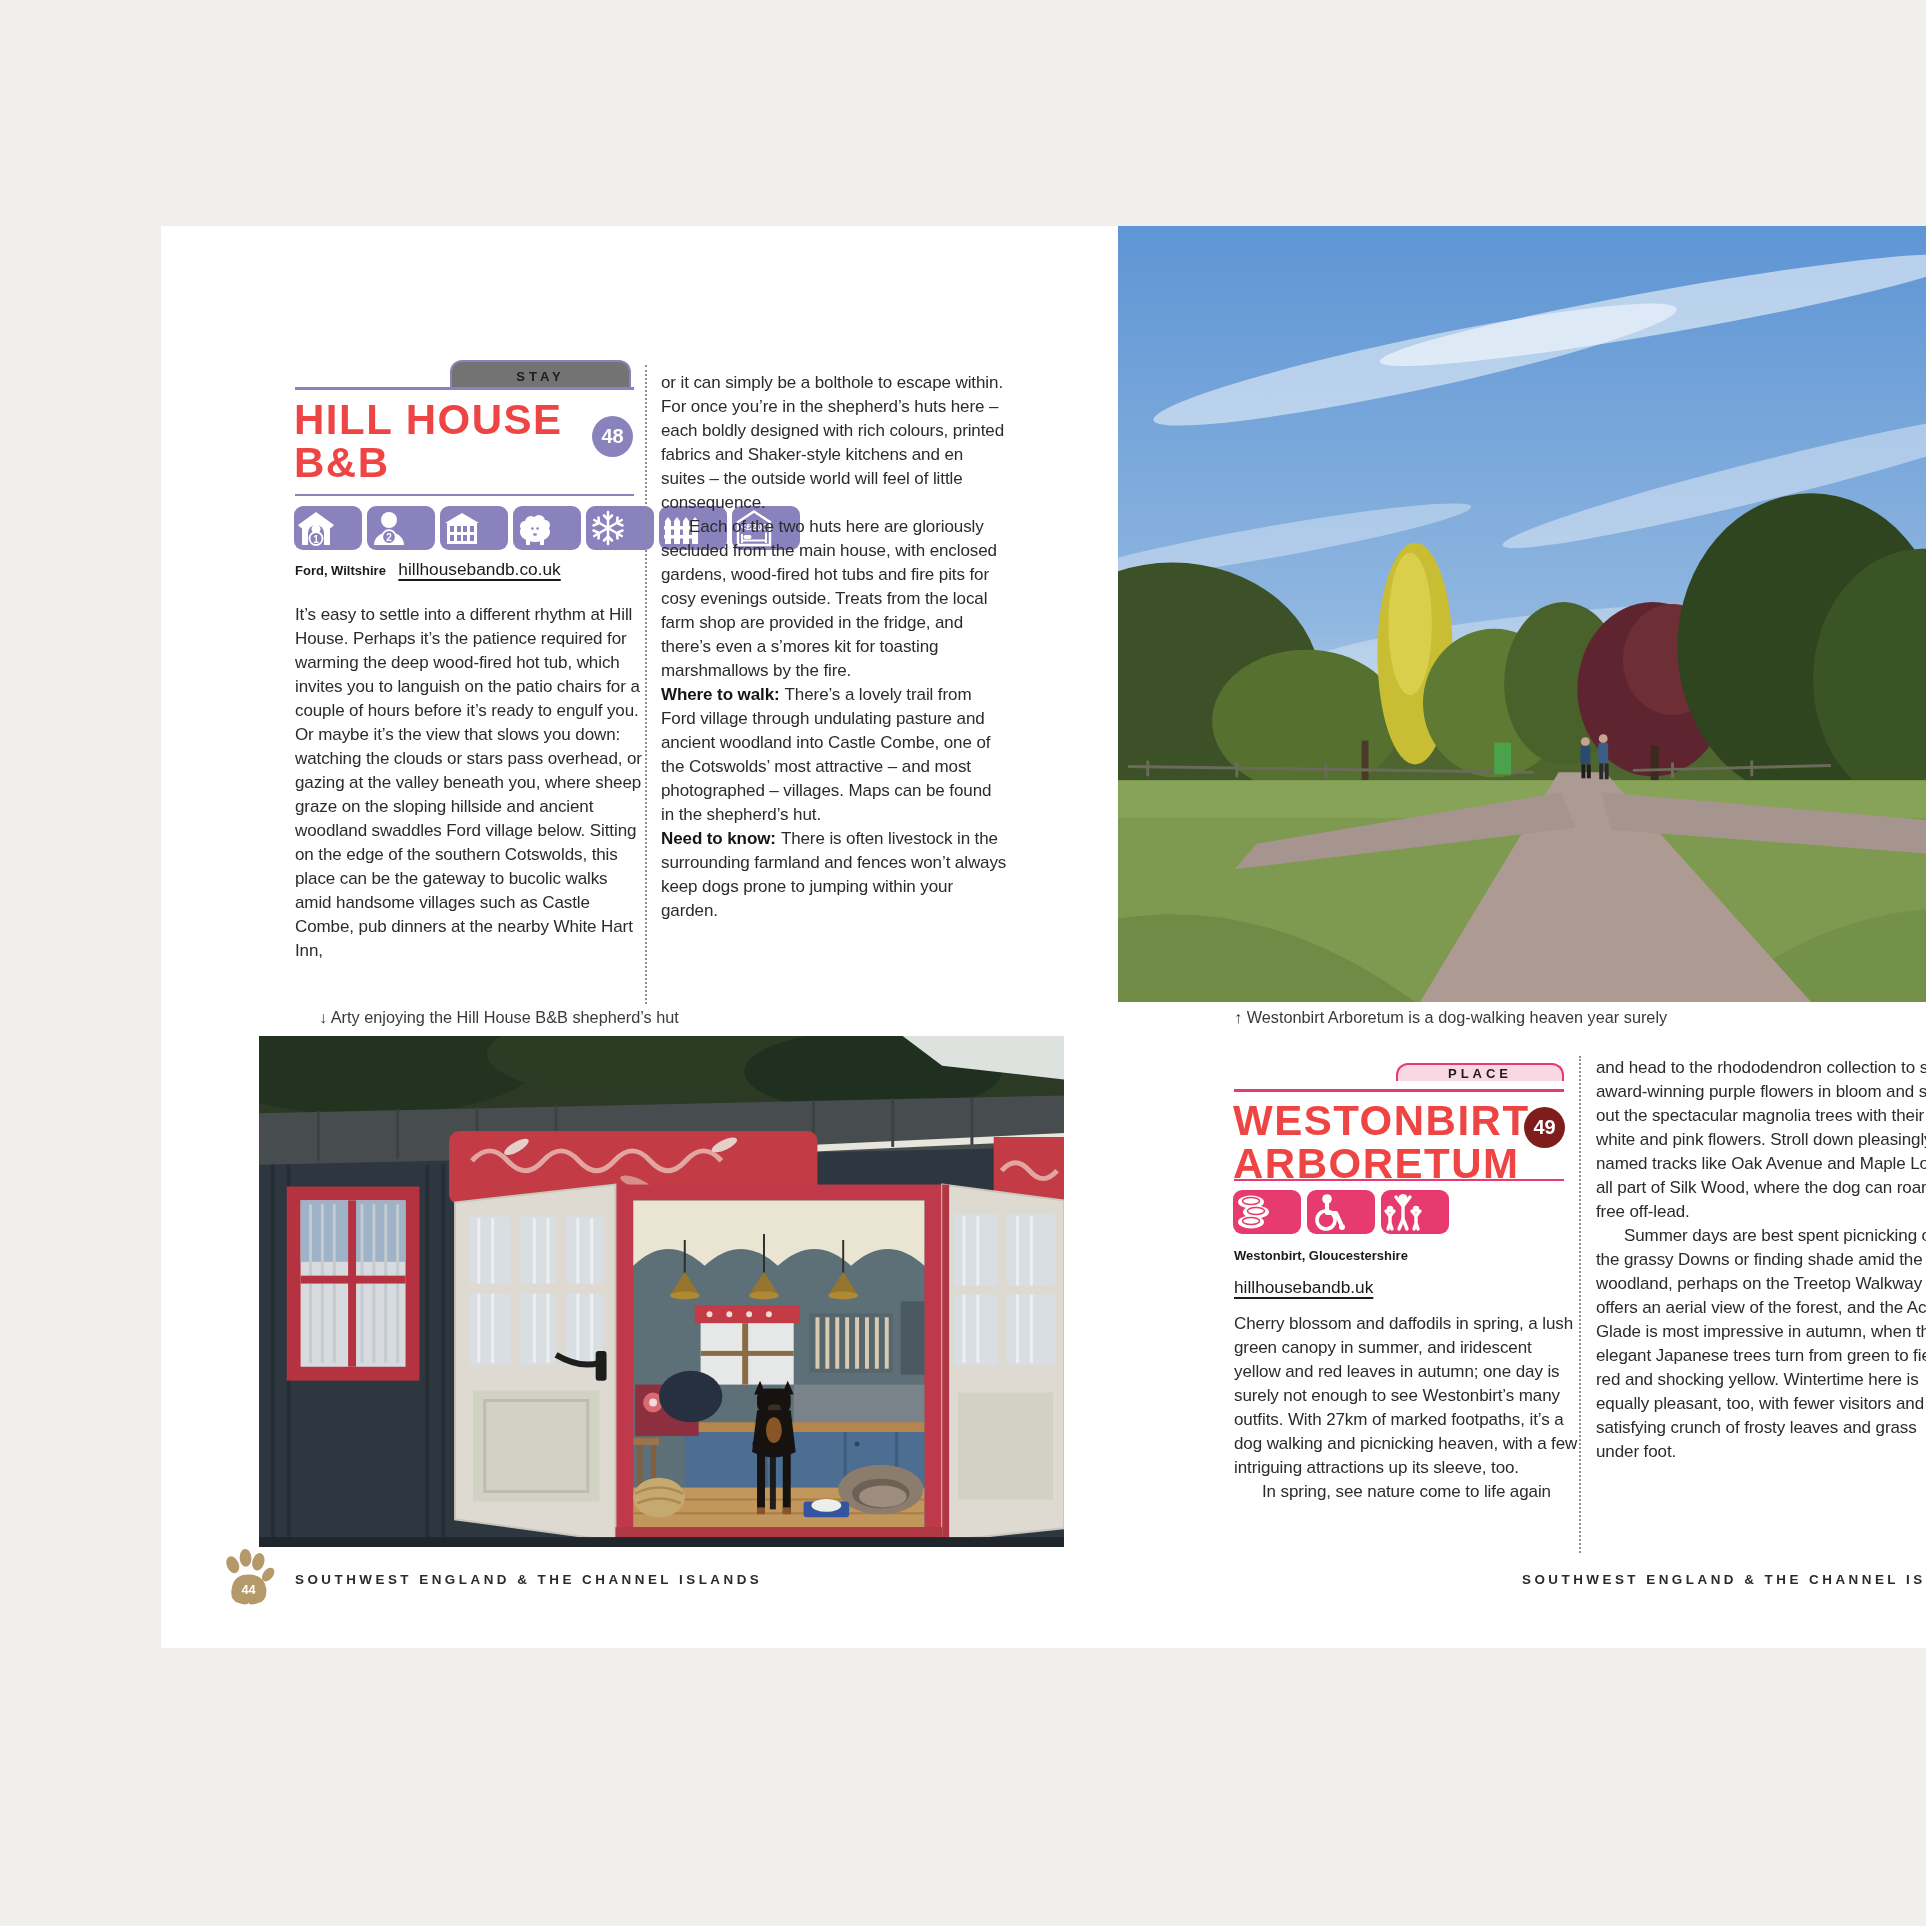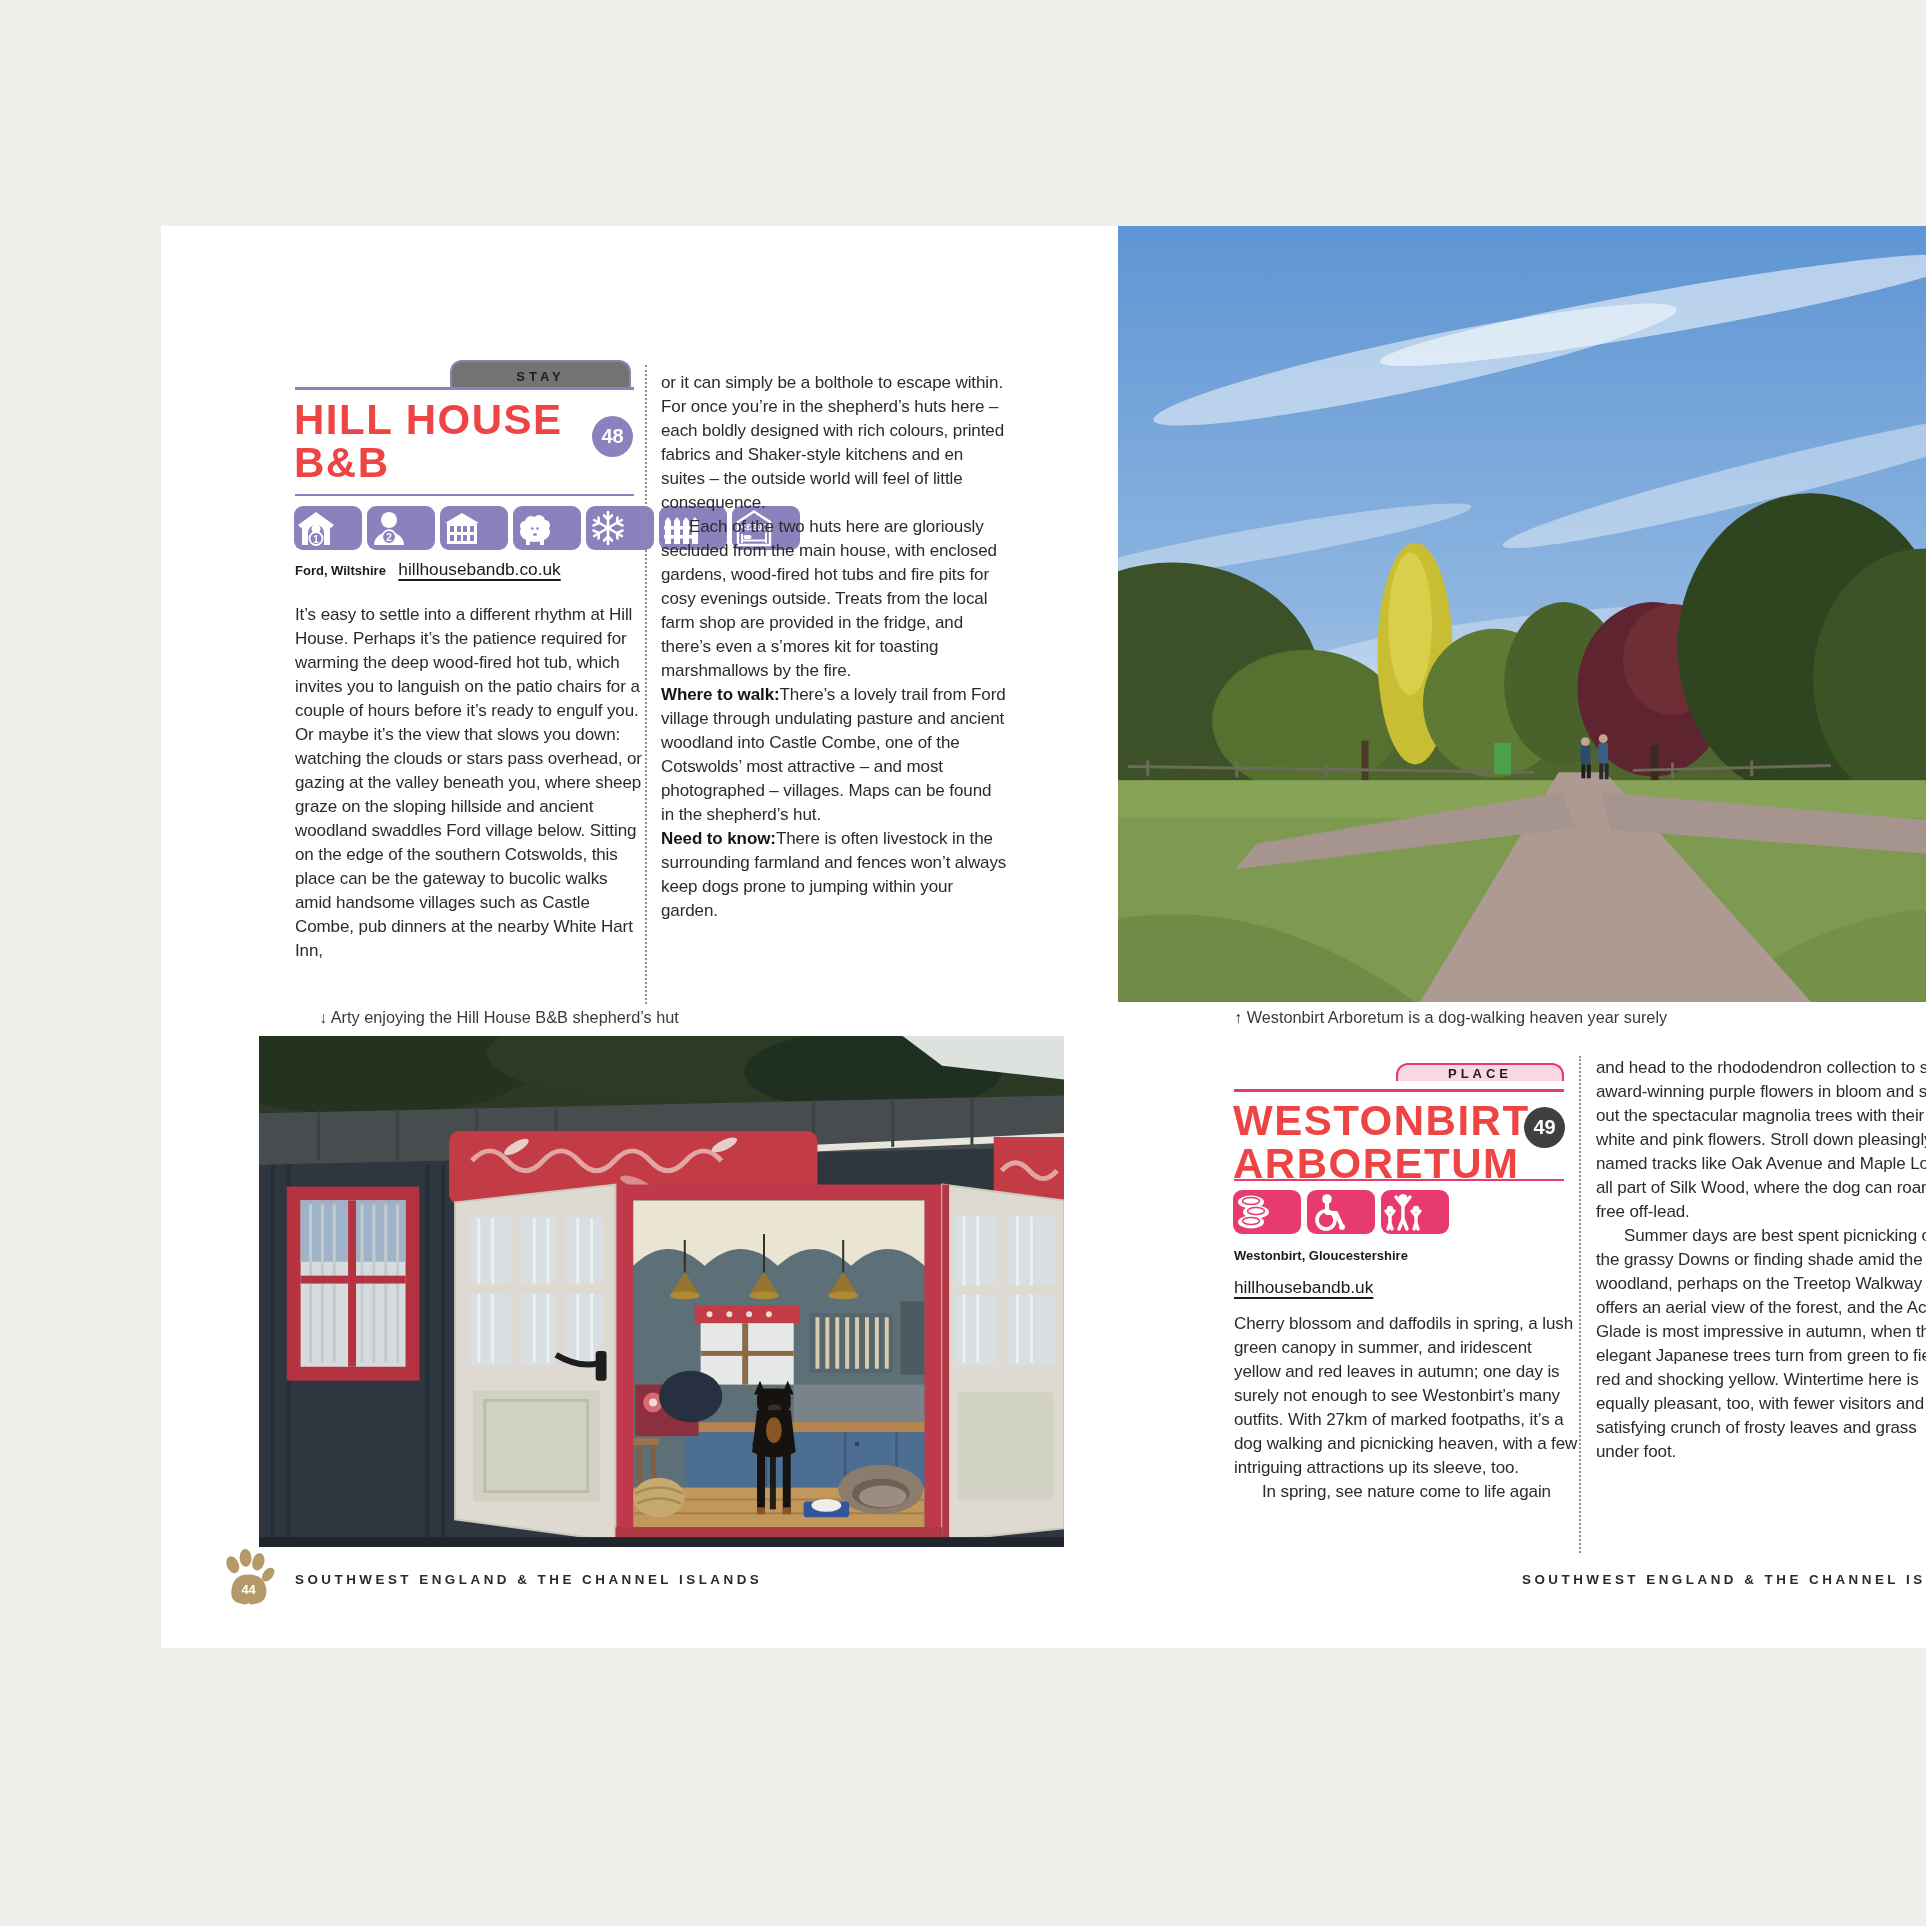--- a/index.html
+++ b/index.html
@@ -11,32 +11,32 @@
        letter-spacing:4px;color:#1d1d1b;}
   .tab.stay{background:#737373;border-color:#8a82bd;}
   .tab.place{background:#f9d9e1;border-color:#e73a6e;}
   .rule{height:3px;}
   .rule.stay{background:#8a82bd;}
   .rule.place{background:#e73a6e;}
   .title{font-size:42px;line-height:43px;font-weight:bold;letter-spacing:1.5px;color:#ef4444;}
   .numcircle{width:41px;height:41px;border-radius:50%;color:#fff;font-weight:bold;font-size:20px;
        display:flex;align-items:center;justify-content:center;}
   .numcircle.stay{background:#8a82bd;}
-  .numcircle.place{background:#404040;}
+  .numcircle.place{background:#7f1d1d;}
   .iconrow{display:flex;gap:5px;}
   .amenity{width:68px;height:44px;border-radius:9px;flex:0 0 auto;}
   .amenity.stay{background:#8a82bd;}
   .amenity.place{background:#e73a6e;}
   .locline{font-size:13px;font-weight:bold;color:#1a1a18;}
   .urllink{font-size:17.3px;font-weight:normal;color:#1a1a18;text-decoration:underline;
        text-underline-offset:4px;text-decoration-thickness:1.5px;cursor:pointer;}
   .body-col{font-size:17px;line-height:24px;color:#2b2b2b;letter-spacing:-0.1px;}
   .body-col p{margin:0;}
   .body-col p.indent{text-indent:28px;}
-  .body-col strong{color:#151513;}
+  .body-col strong{margin-right:5px;color:#151513;}
   .caption{font-size:16.3px;color:#3a3a3a;}
   .divider{border-left:2px dotted #8e8e8e;width:0;}
   .footer-text{font-size:13.4px;font-weight:bold;letter-spacing:3.5px;color:#2b2b2b;white-space:nowrap;}
   svg{display:block;}
 </style>
 </head>
 <body>
 
 <div class="page">
 

